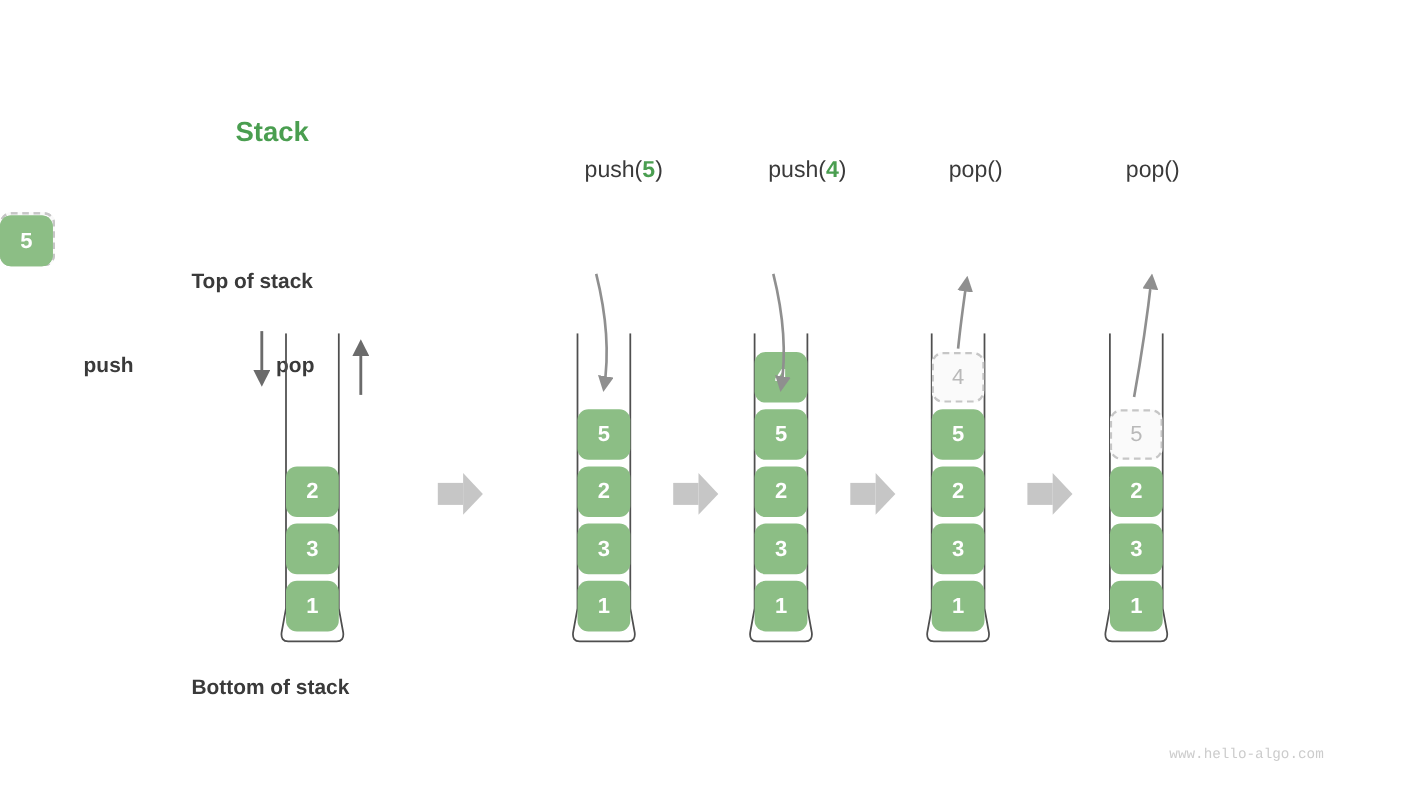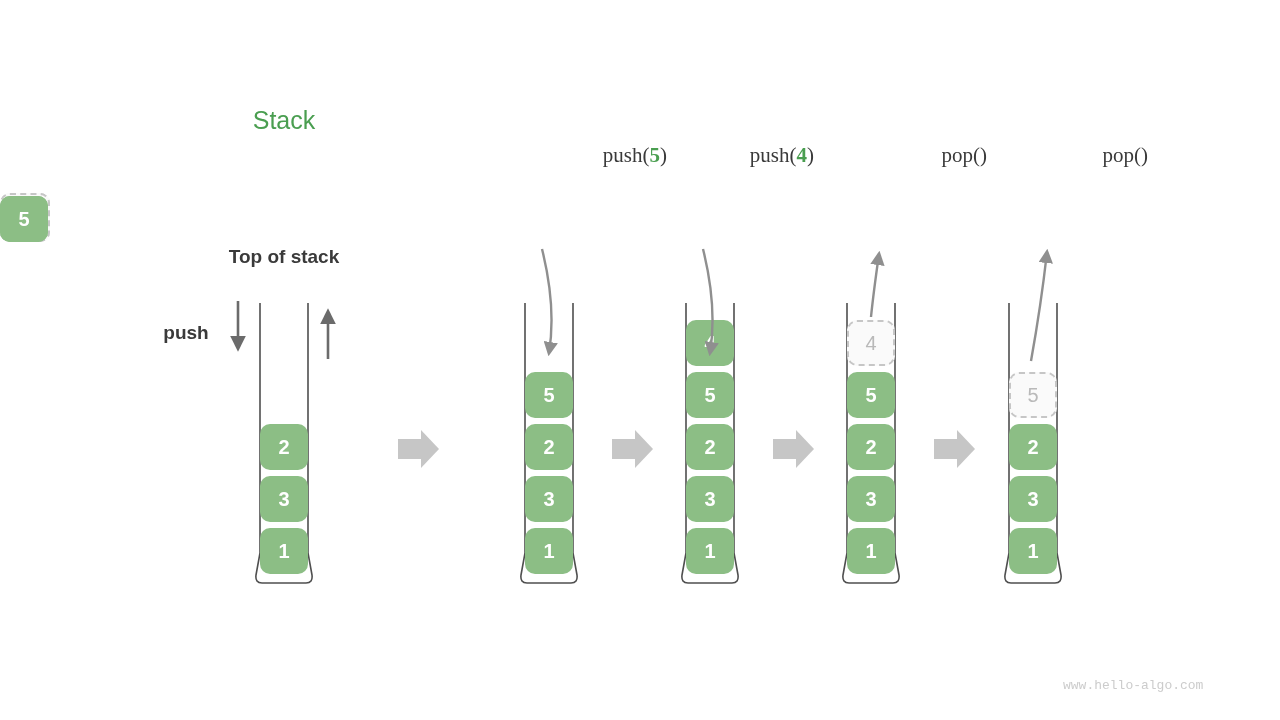--- a/index.html
+++ b/index.html
@@ -1,38 +1,38 @@
 <!DOCTYPE html>
 <html><head>
 <meta charset="utf-8">
 <style>
   html,body { margin:0; padding:0; }
   .canvas {
     position:relative; width:1280px; height:720px; background:#ffffff;
     font-family:"Liberation Sans", sans-serif; overflow:hidden;
   }
   .title {
-    position:absolute; left:214px; top:106px; width:140px; text-align:center;
-    font-size:25px; font-weight:normal; color:#4a9e50;
+    position:absolute; left:214px; top:106px; width:140px; text-align:left;
+    font-size:25px; font-weight:bold; color:#4a9e50;
   }
   .caption {
     position:absolute; font-size:19px; font-weight:bold; color:#3a3a3a;
-    text-align:center; width:220px;
+    text-align:left; width:220px;
   }
   .cap-top    { left:174px; top:246px; }
   .cap-bottom { left:174px; top:615px; }
   .cap-push   { left:76px;  top:322px; }
   .cap-pop    { left:251px; top:322px; }
   .op-label {
-    position:absolute; top:143px; width:200px; text-align:right;
-    font-family:Liberation Serif, serif; font-size:21px; color:#3a3a3a;
+    position:absolute; top:143px; width:200px; text-align:center;
+    font-family:Liberation Sans, sans-serif; font-size:21px; color:#3a3a3a;
   }
   .op-label .arg { color:#4a9e50; font-weight:bold; }
   .op-1 { left:467px; }
-  .op-2 { left:614px; }
+  .op-2 { left:634px; }
   .op-3 { left:787px; }
   .op-4 { left:948px; }
   .well { position:absolute; top:303px; width:62px; height:285px; }
   .well-1 { left:253px; } .well-2 { left:518px; } .well-3 { left:679px; }
   .well-4 { left:840px; } .well-5 { left:1002px; }
   .well svg.outline { position:absolute; left:-4px; top:0; }
   .block {
     position:absolute; left:7px; width:48px; height:46px; border-radius:10px;
     background:#8cbe85; color:#ffffff; font-weight:bold; font-size:20px;
     display:flex; align-items:center; justify-content:center;
@@ -63,21 +63,23 @@
     font-family:Liberation Mono, monospace; font-size:13px; color:#cccccc;
   }
 </style>
 </head>
 <body>
 
 <div class="canvas">
 
   <div class="title">Stack</div>
   <div class="caption cap-top">Top of stack</div>
+  <div class="caption cap-bottom">Bottom of stack</div>
   <div class="caption cap-push">push</div>
+  <div class="caption cap-pop">pop</div>
 
   <div class="op-label op-1"><span>push(</span><span class="arg">5</span><span>)</span></div>
   <div class="op-label op-2"><span>push(</span><span class="arg">4</span><span>)</span></div>
   <div class="op-label op-3">pop()</div>
   <div class="op-label op-4">pop()</div>
 
   <div class="free block ghost ghost-above-1">5</div>
   <div class="free block ghost ghost-above-2">4</div>
   <div class="free block popped-1">4</div>
   <div class="free block popped-2">5</div>

